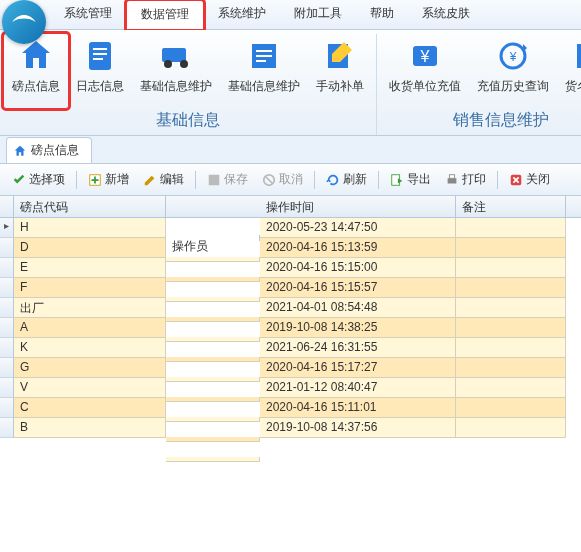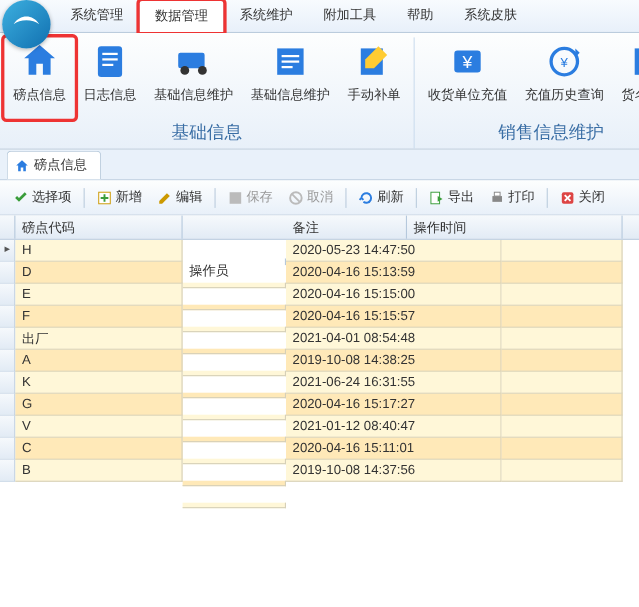--- a/index.html
+++ b/index.html
@@ -208,22 +208,22 @@
       </svg>
       <span>关闭</span>
     </div>
 </div>
 
 <div class="grid">
   <div class="ghead">
     <div class="gh c0"></div>
     <div class="gh c1">磅点代码</div>
     <div class="gh c2">操作员</div>
+    <div class="gh c3">操作时间</div>
     <div class="gh c4">备注</div>
-    <div class="gh c3">操作时间</div>
   </div>
   <div class="grid-body" id="grid-body">
       <div class="grow">
         <div class="gc c0">▸</div>
         <div class="gc c1">H</div>
         <div class="gc c2"></div>
         <div class="gc c3">2020-05-23 14:47:50</div>
         <div class="gc c4"></div>
       </div>
       <div class="grow">

